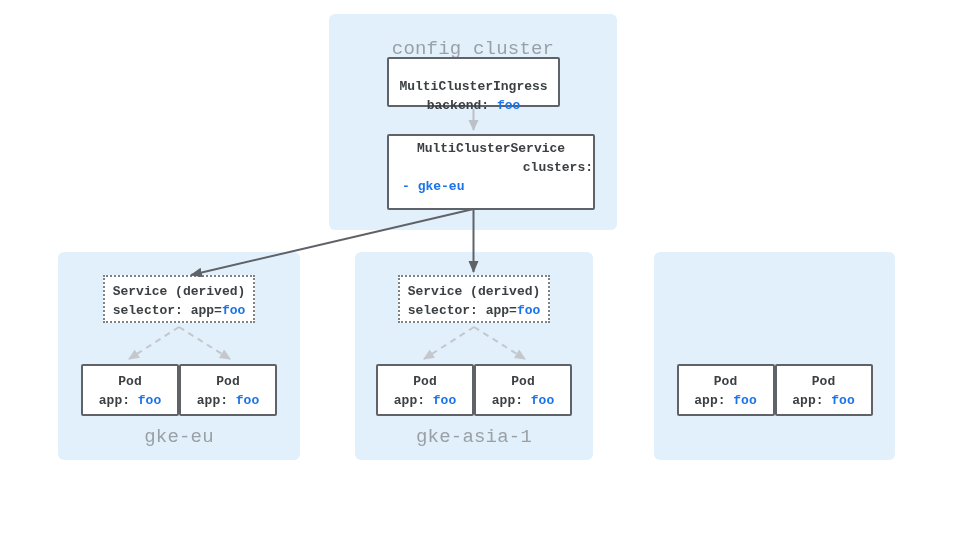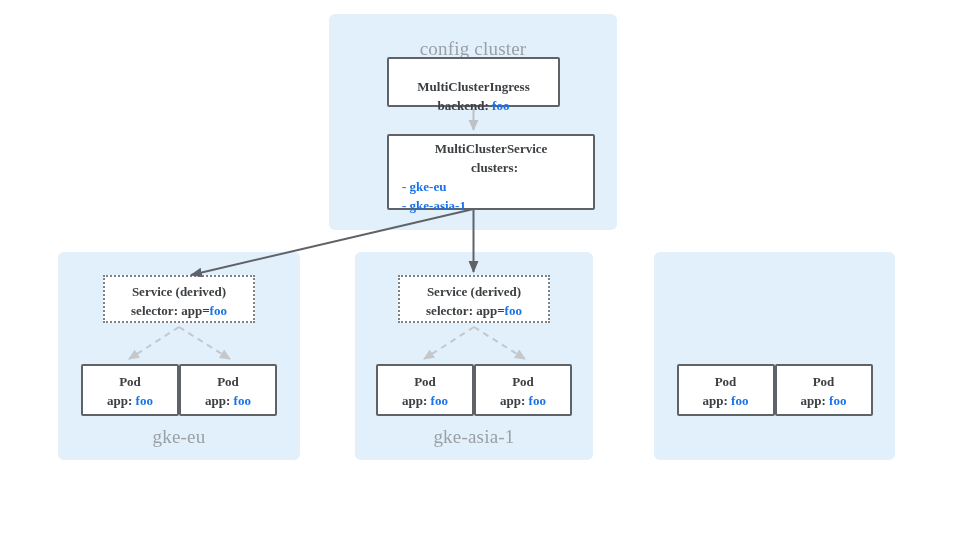--- a/index.html
+++ b/index.html
@@ -1,18 +1,18 @@
 <!DOCTYPE html>
 <html><head>
 <meta charset="utf-8">
 <style>
   html,body{margin:0;padding:0;background:#ffffff;}
   .canvas{
     position:relative;width:960px;height:540px;background:#ffffff;overflow:hidden;
-    font-family:Liberation Serif, serif;
+    font-family:Liberation Mono, monospace;
   }
   .panel{
     position:absolute;background:#e2f0fb;border-radius:6px;
   }
   .panel-config{left:329px;top:14px;width:288px;height:216px;}
   .panel-gke-eu{left:58px;top:252px;width:242px;height:208px;}
   .panel-gke-asia-1{left:355px;top:252px;width:238px;height:208px;}
   .panel-gke-asia-2{left:654px;top:252px;width:241px;height:208px;}
   .panel-title{
     position:absolute;top:24px;left:0;width:100%;text-align:center;
@@ -22,21 +22,21 @@
     position:absolute;bottom:12px;left:0;width:100%;text-align:center;
     font-size:19px;color:#9aa0a6;letter-spacing:.2px;
   }
   .node{
     position:absolute;background:#ffffff;border:2px solid #5f6368;border-radius:2px;
     box-sizing:border-box;color:#3c4043;font-size:13px;font-weight:700;line-height:19px;
   }
   .mci-box{left:58px;top:43px;width:173px;height:50px;text-align:center;padding-top:18px;}
   .mcs-box{left:58px;top:120px;width:208px;height:76px;padding-top:3px;}
   .mcs-title{text-align:center;}
-  .mcs-clusters{padding-left:7px;text-align:center;}
+  .mcs-clusters{padding-left:7px;text-align:right;}
   .mcs-item{padding-left:13px;text-align:left;color:#1a73e8;}
   .service-box{
     position:absolute;left:50%;transform:translateX(-50%);top:23px;width:152px;height:48px;
     background:#ffffff;border:2px dotted #7d8287;box-sizing:border-box;
     color:#3c4043;font-size:13px;font-weight:700;line-height:19px;text-align:center;padding-top:5px;
   }
   .pod-row{
     position:absolute;top:112px;left:50%;transform:translateX(-50%);
     display:flex;
   }
@@ -63,24 +63,20 @@
         <span class="blue">foo</span>
       </div>
     </div>
 
     <div class="node mcs-box">
       <div class="mcs-title">MultiClusterService</div>
       <div class="mcs-clusters">clusters:</div>
       <div class="mcs-item">
         <span>-</span>
         <span>gke-eu</span>
-      </div>
-      <div class="mcs-item">
-        <span>-</span>
-        <span>gke-asia-1</span>
       </div>
     </div>
   </div>
 
   <div class="panel panel-gke-eu">
     <div class="service-box">
       <div>Service (derived)</div>
       <div>
         <span>selector: app=</span><span class="blue">foo</span>
       </div>

